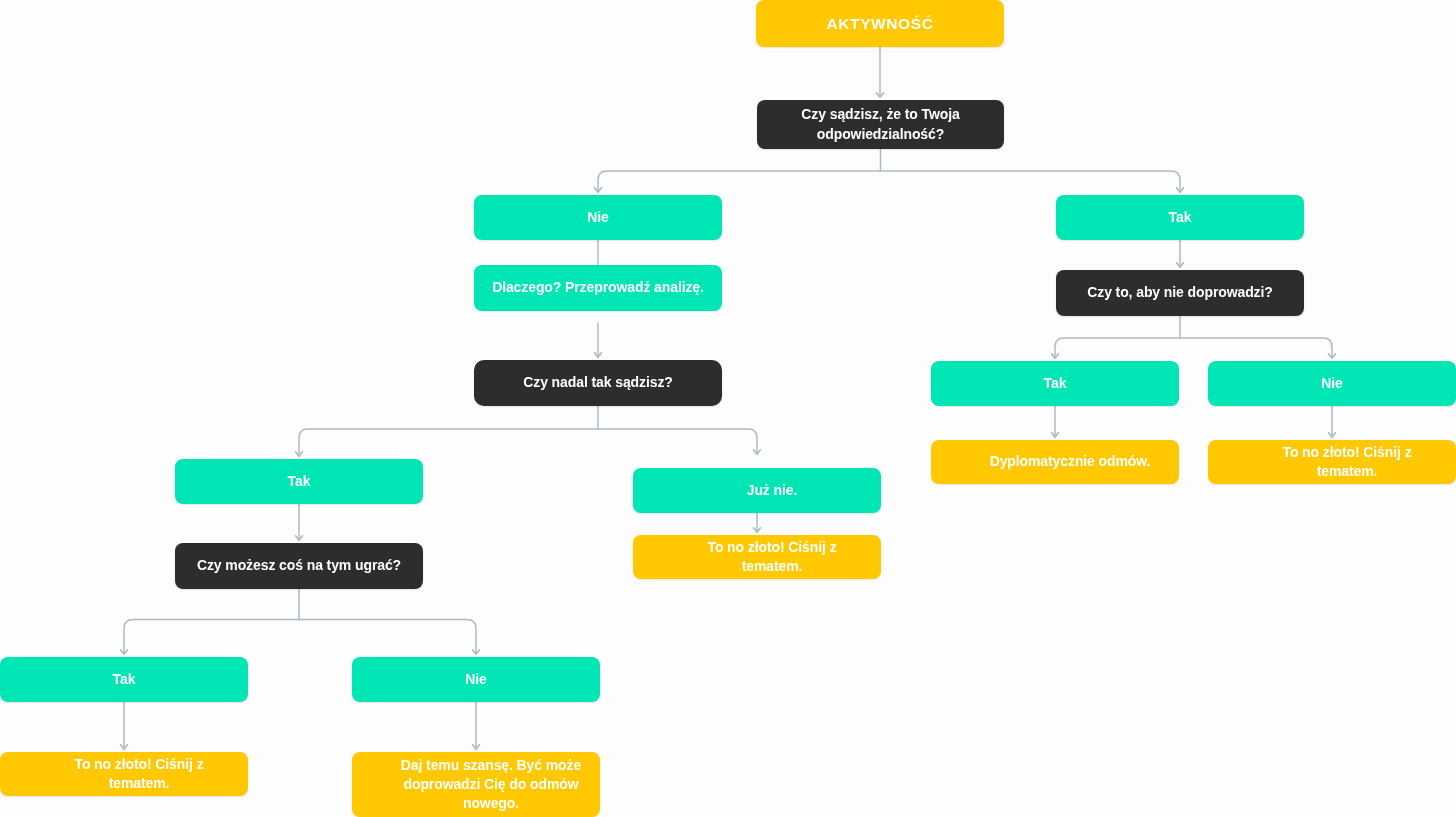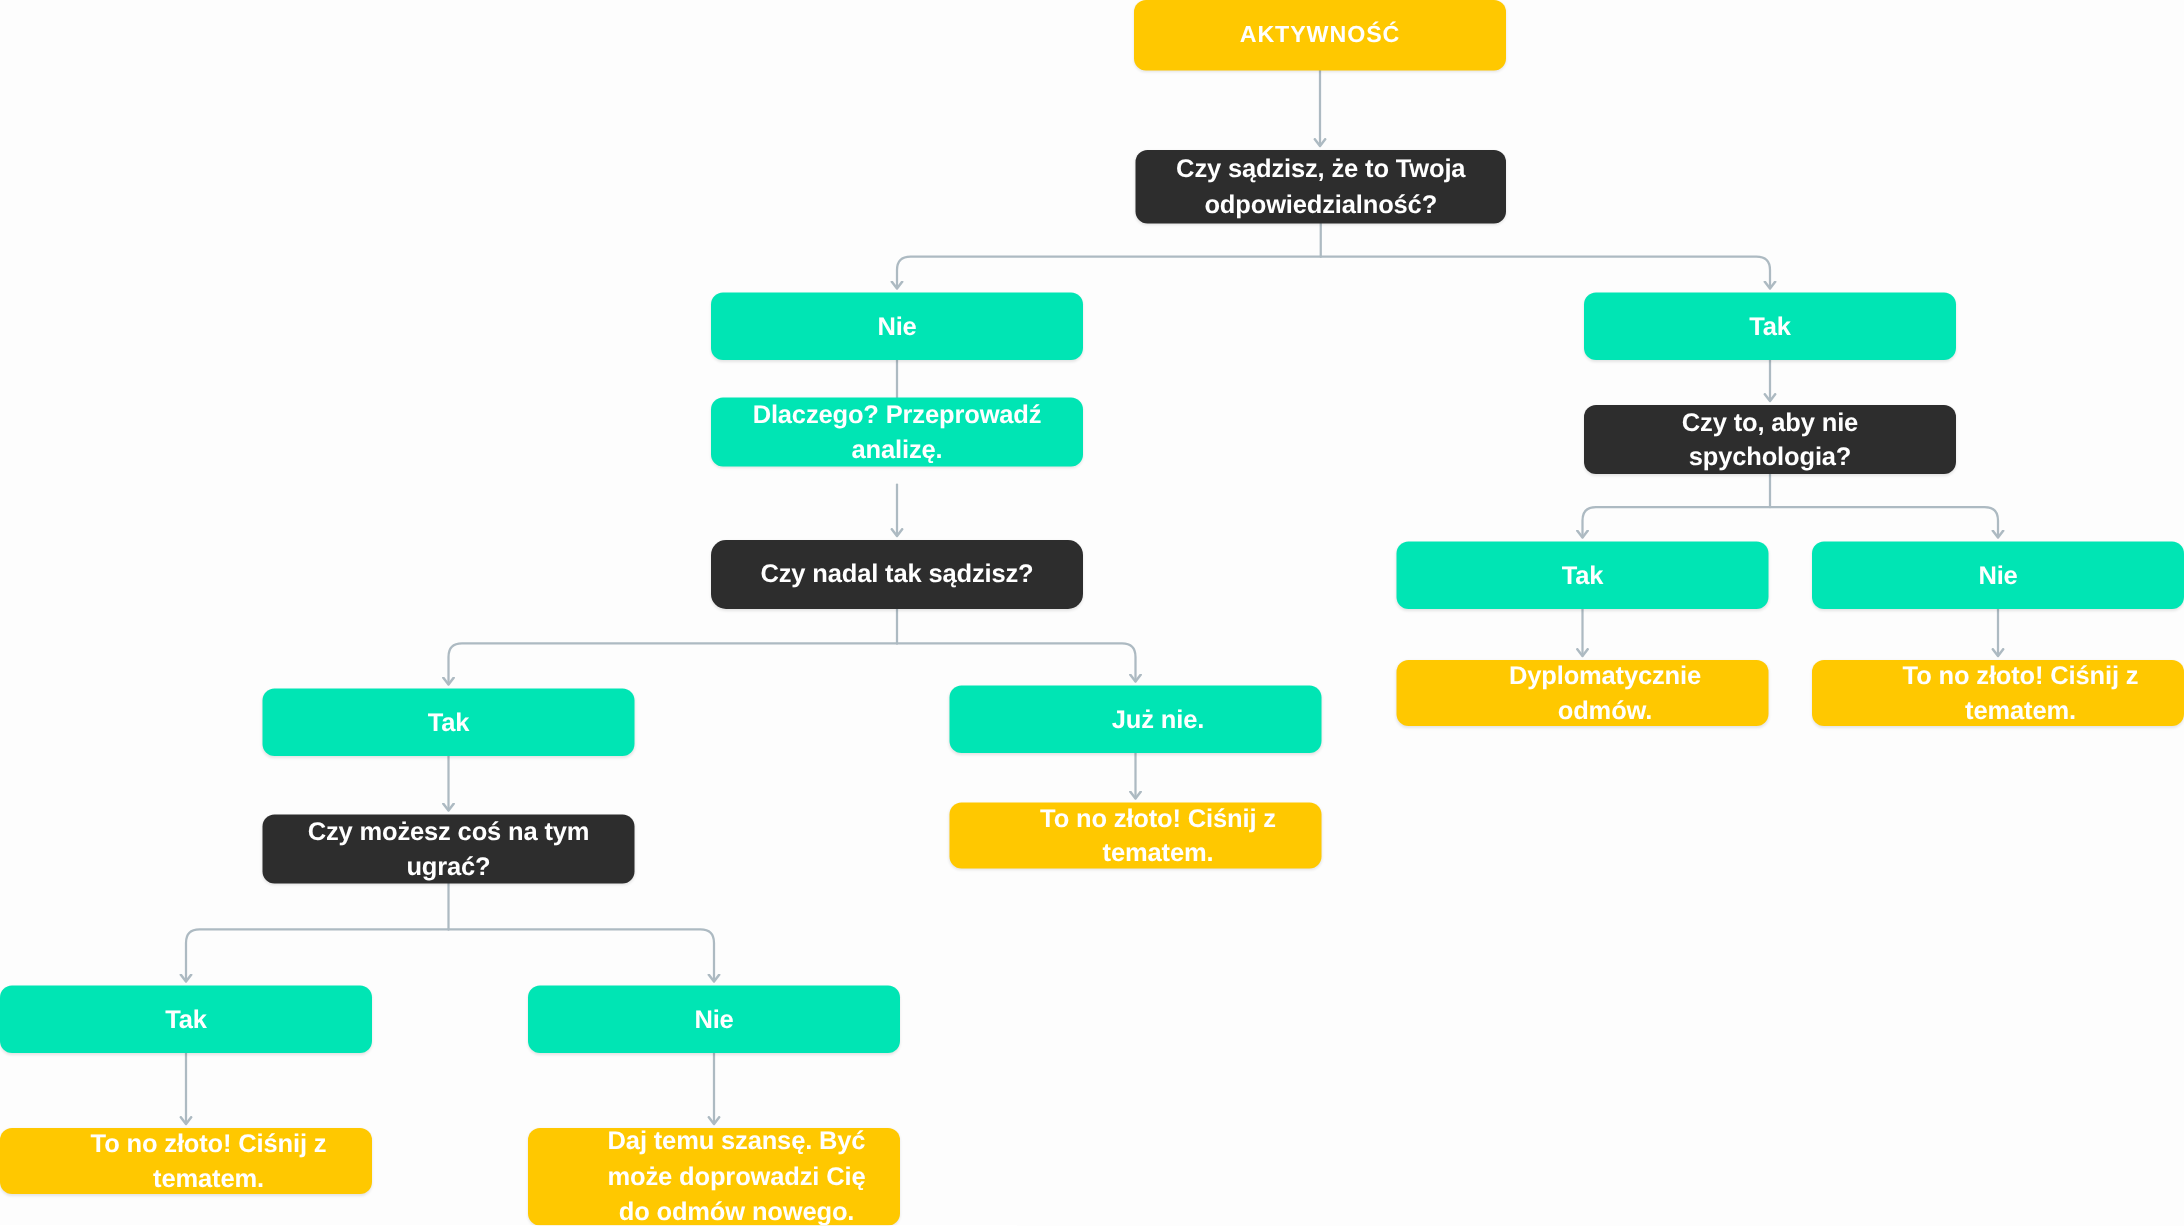--- a/index.html
+++ b/index.html
@@ -30,21 +30,21 @@
     position: absolute;
     box-sizing: border-box;
     border-radius: 8px;
     display: flex;
     align-items: center;
     justify-content: center;
     text-align: center;
     padding: 6px 14px;
     color: #ffffff;
     font-weight: bold;
-    font-size: 17px;
+    font-size: 14px;
     line-height: 1.38;
     letter-spacing: -0.1px;
     box-shadow: 0 1px 2px rgba(0,0,0,0.10);
     z-index: 2;
   }
   .node.start  { background: #ffc800; font-size: 15.5px; letter-spacing: 0.6px; }
   .node.result { background: #ffc800; padding-left: 44px; }
   .node.answer { background: #00e5b4; }
   .node.decision { background: #2d2d2d; }
   .node-label {
@@ -97,41 +97,41 @@
       <div class="node answer" style="left: 474px; top: 195px; width: 248px; height: 45px;">
         <span class="node-label">Nie</span>
       </div>
       <div class="node answer" style="left: 1056px; top: 195px; width: 248px; height: 45px;">
         <span class="node-label">Tak</span>
       </div>
       <div class="node answer" style="left: 474px; top: 265px; width: 248px; height: 46px;">
         <span class="node-label">Dlaczego? Przeprowadź analizę.</span>
       </div>
       <div class="node decision" style="left: 1056px; top: 270px; width: 248px; height: 46px;">
-        <span class="node-label">Czy to, aby nie spychologia?</span>
+        <span class="node-label">Czy to, aby nie doprowadzi?</span>
       </div>
       <div class="node decision" style="left: 474px; top: 360px; width: 248px; height: 46px; border-radius: 10px;">
         <span class="node-label">Czy nadal tak sądzisz?</span>
       </div>
       <div class="node answer" style="left: 931px; top: 361px; width: 248px; height: 45px;">
         <span class="node-label">Tak</span>
       </div>
       <div class="node answer" style="left: 1208px; top: 361px; width: 248px; height: 45px;">
         <span class="node-label">Nie</span>
       </div>
       <div class="node result" style="left: 931px; top: 440px; width: 248px; height: 44px;">
         <span class="node-label">Dyplomatycznie odmów.</span>
       </div>
       <div class="node result" style="left: 1208px; top: 440px; width: 248px; height: 44px;">
         <span class="node-label">To no złoto! Ciśnij z tematem.</span>
       </div>
       <div class="node answer" style="left: 175px; top: 459px; width: 248px; height: 45px;">
         <span class="node-label">Tak</span>
       </div>
-      <div class="node answer" style="left: 633px; top: 457px; width: 248px; height: 45px; padding-left: 44px;">
+      <div class="node answer" style="left: 633px; top: 468px; width: 248px; height: 45px; padding-left: 44px;">
         <span class="node-label">Już nie.</span>
       </div>
       <div class="node result" style="left: 633px; top: 535px; width: 248px; height: 44px;">
         <span class="node-label">To no złoto! Ciśnij z tematem.</span>
       </div>
       <div class="node decision" style="left: 175px; top: 543px; width: 248px; height: 46px;">
         <span class="node-label">Czy możesz coś na tym ugrać?</span>
       </div>
       <div class="node answer" style="left: 0px; top: 657px; width: 248px; height: 45px;">
         <span class="node-label">Tak</span>

